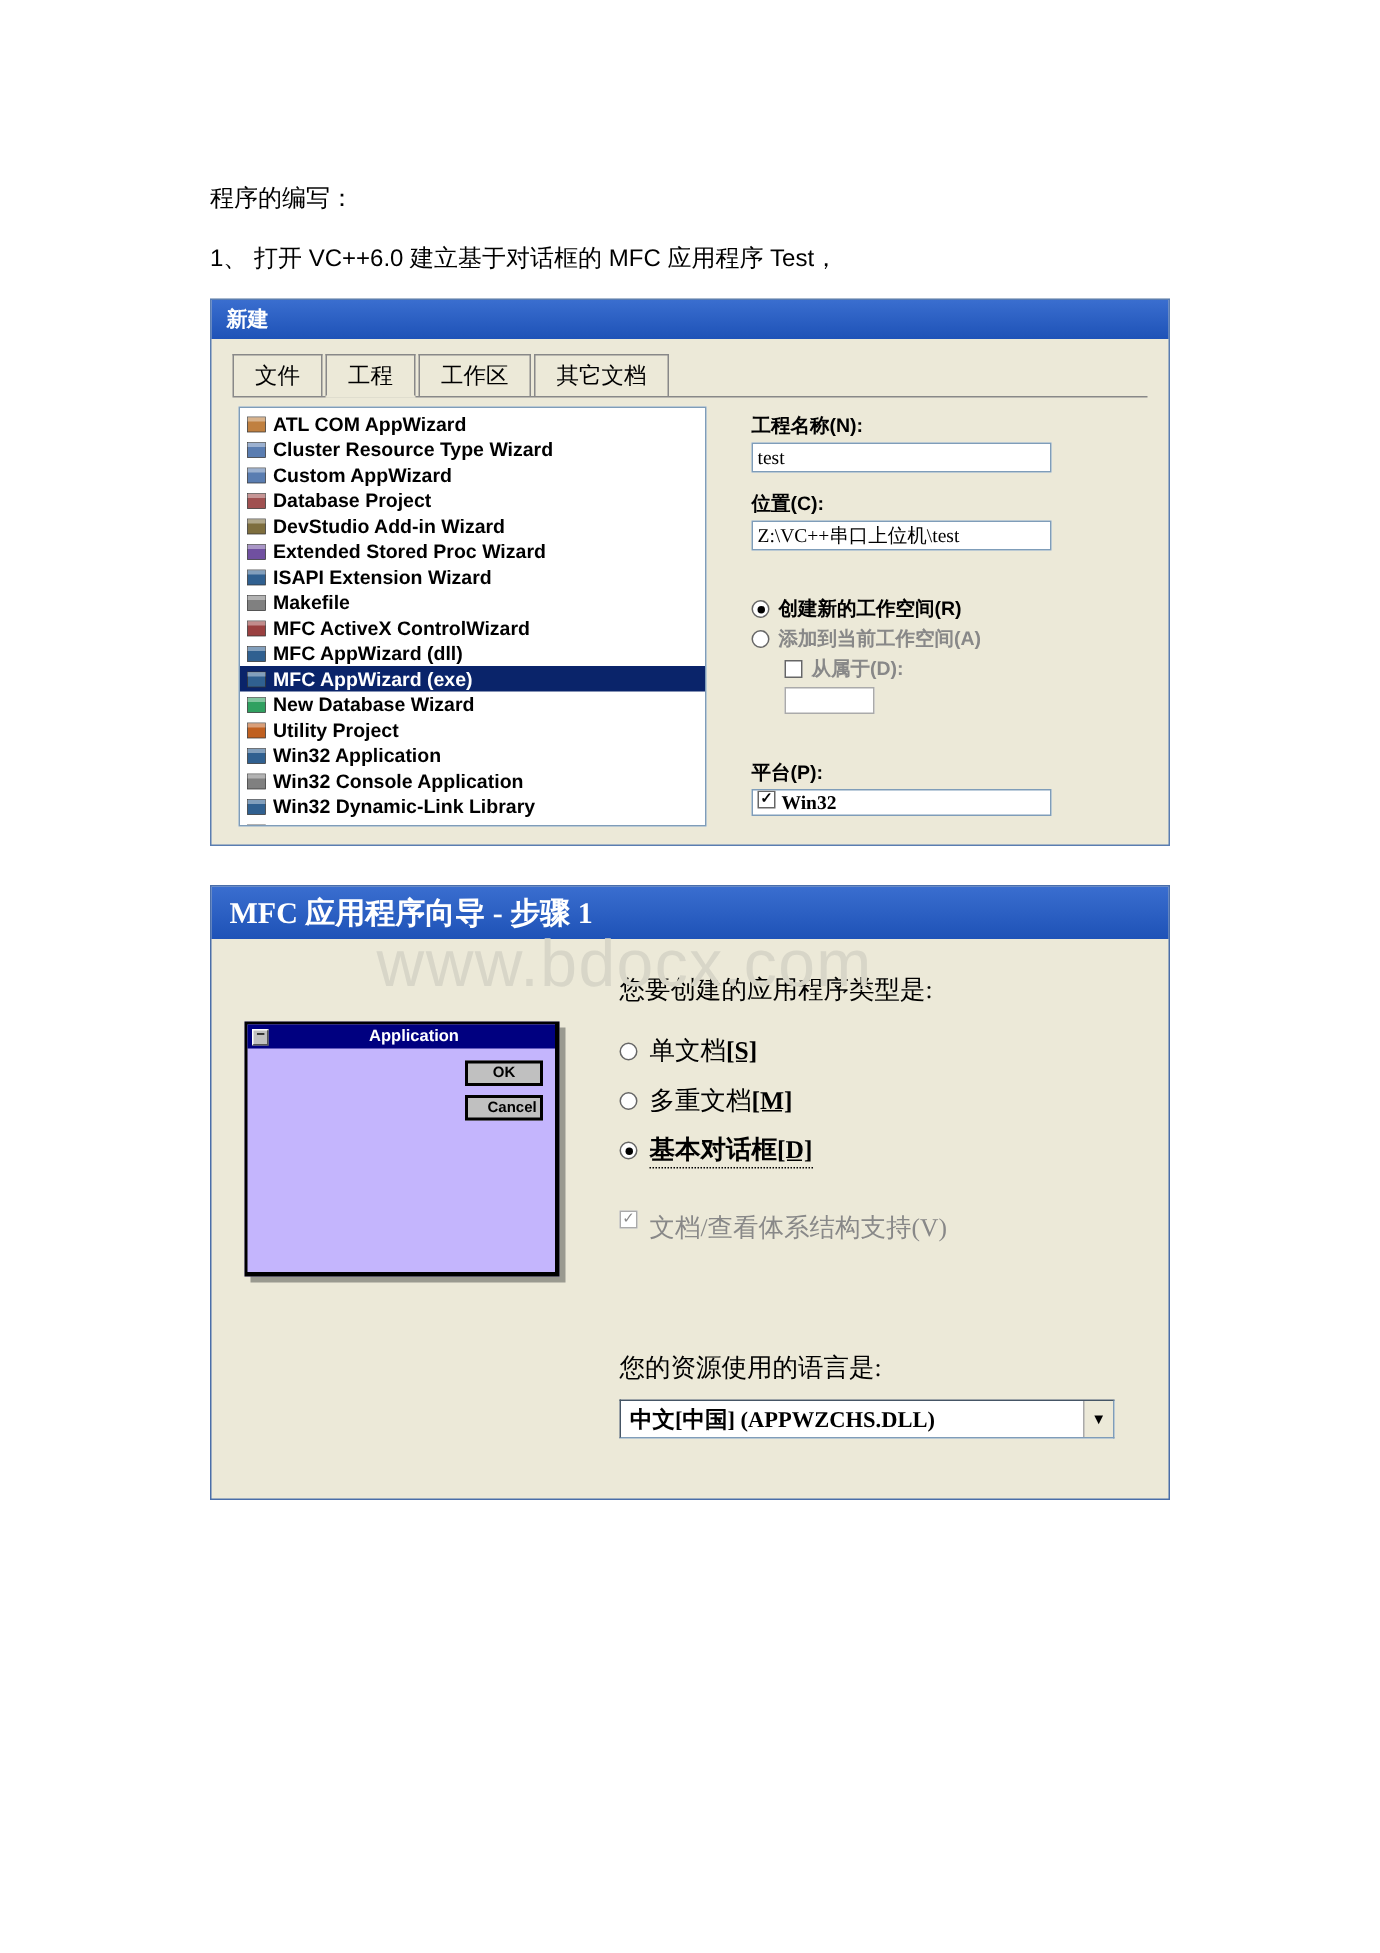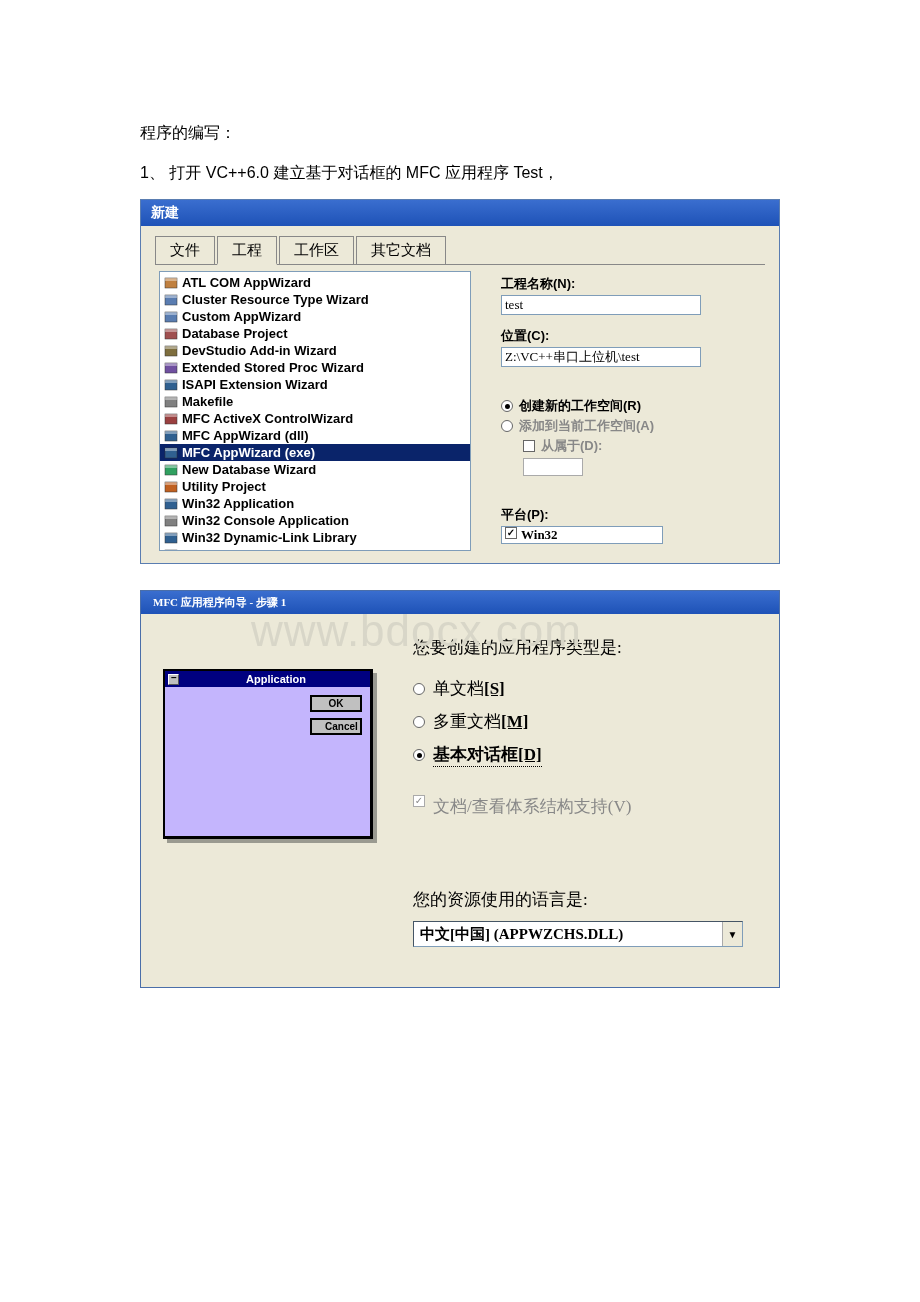--- a/index.html
+++ b/index.html
@@ -130,39 +130,39 @@
     justify-content: center;
     font-size: 8px;
   }
   .radio-dot { border-radius: 50%; }
   .radio-dot.on::after {
     content: ""; width: 5px; height: 5px; border-radius: 50%;
     background: #000;
   }
   .chk-b.on::after { content: "✓"; font-size: 10px; line-height: 10px; }
   .chk-list {
-    width: 162px; height: 18px; border: 1px solid #7f9db9;
+    width: 200px; height: 18px; border: 1px solid #7f9db9;
     background: #fff; overflow: hidden; margin-top: 2px;
     font-family: Tahoma; font-size: 13px; font-weight: bold;
   }
   .chk-list .entry { display: flex; gap: 4px; padding: 0 3px; }
   .dep-in {
     width: 60px; height: 18px; border: 1px solid #aaa; background: #fff;
     margin-left: 22px; margin-top: 3px;
   }
 
   
   .dlg2 {
     margin-top: 26px;
     border: 1px solid #4a6ea9;
     background: #ece9d8;
   }
   .dlg2-title {
     background: linear-gradient(to bottom,#3a6ecf,#1e52b7);
-    color:#fff; font-weight:bold; font-size:11px;
+    color:#fff; font-weight:bold; font-size:20px;
     padding: 4px 12px;
     font-family: "Microsoft YaHei", SimSun;
   }
   .dlg2-body {
     display: flex;
     padding: 22px 18px 40px 22px;
     gap: 30px;
     position: relative;
   }
   .watermark {

